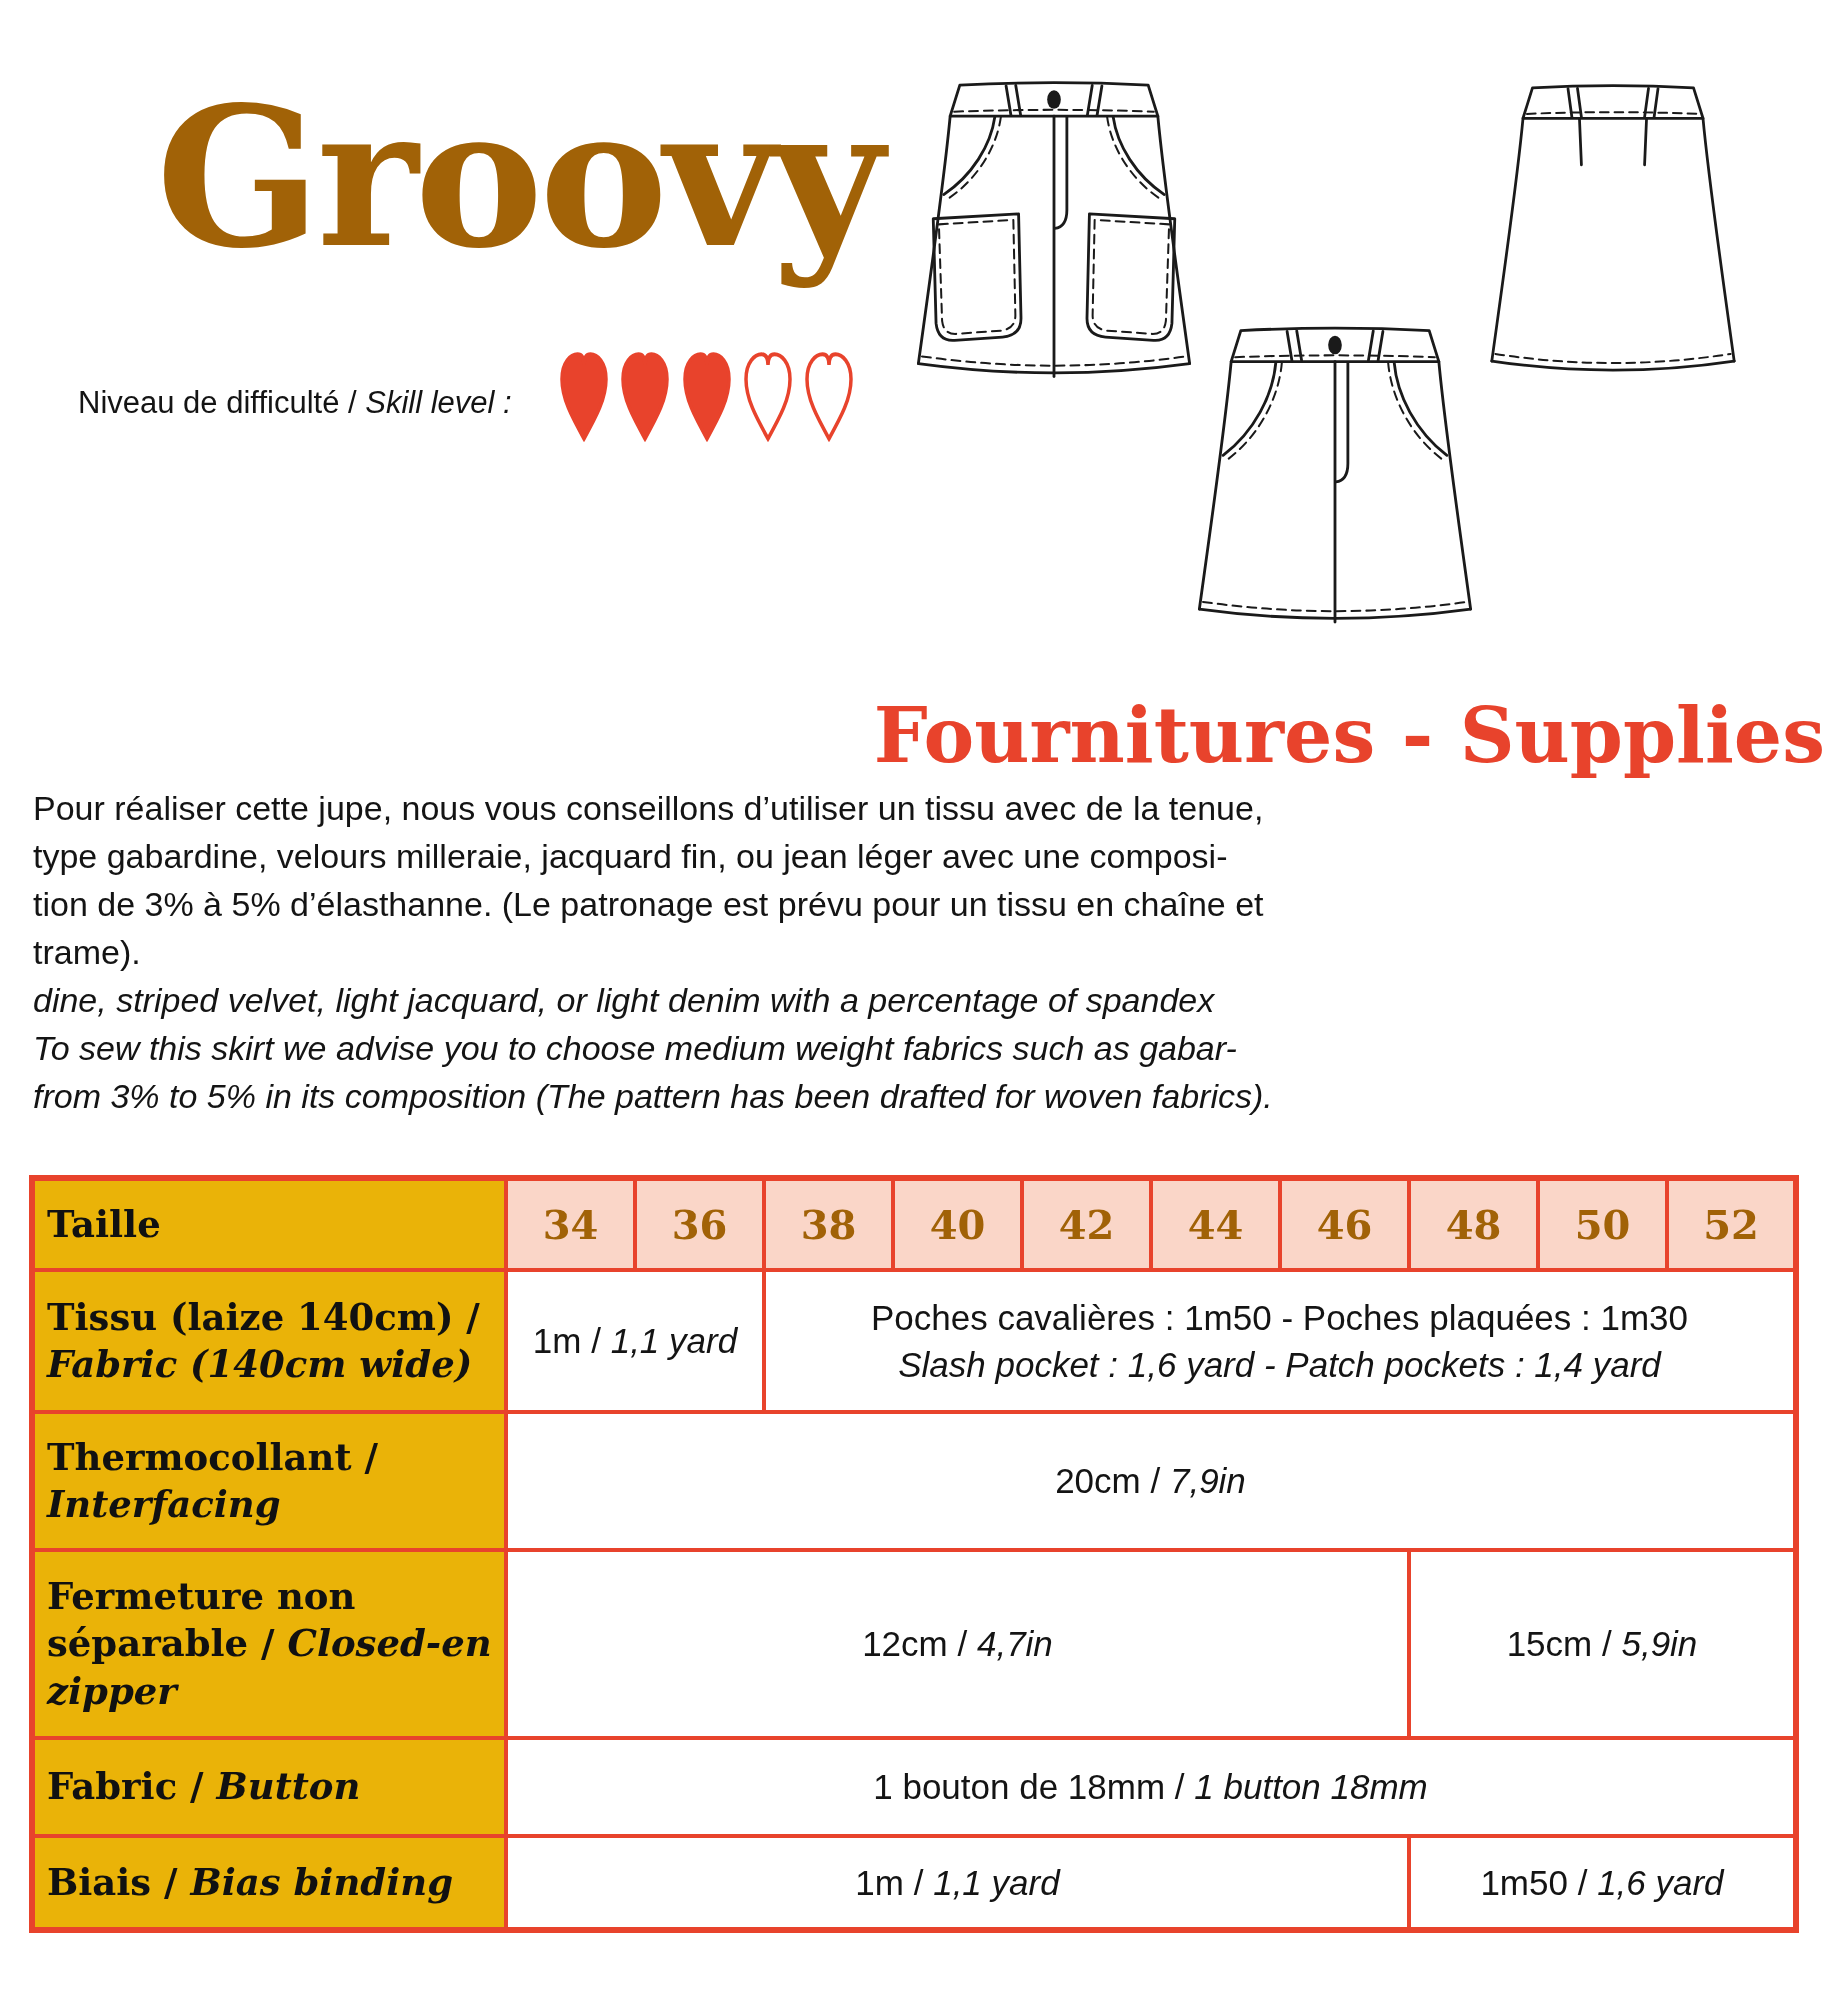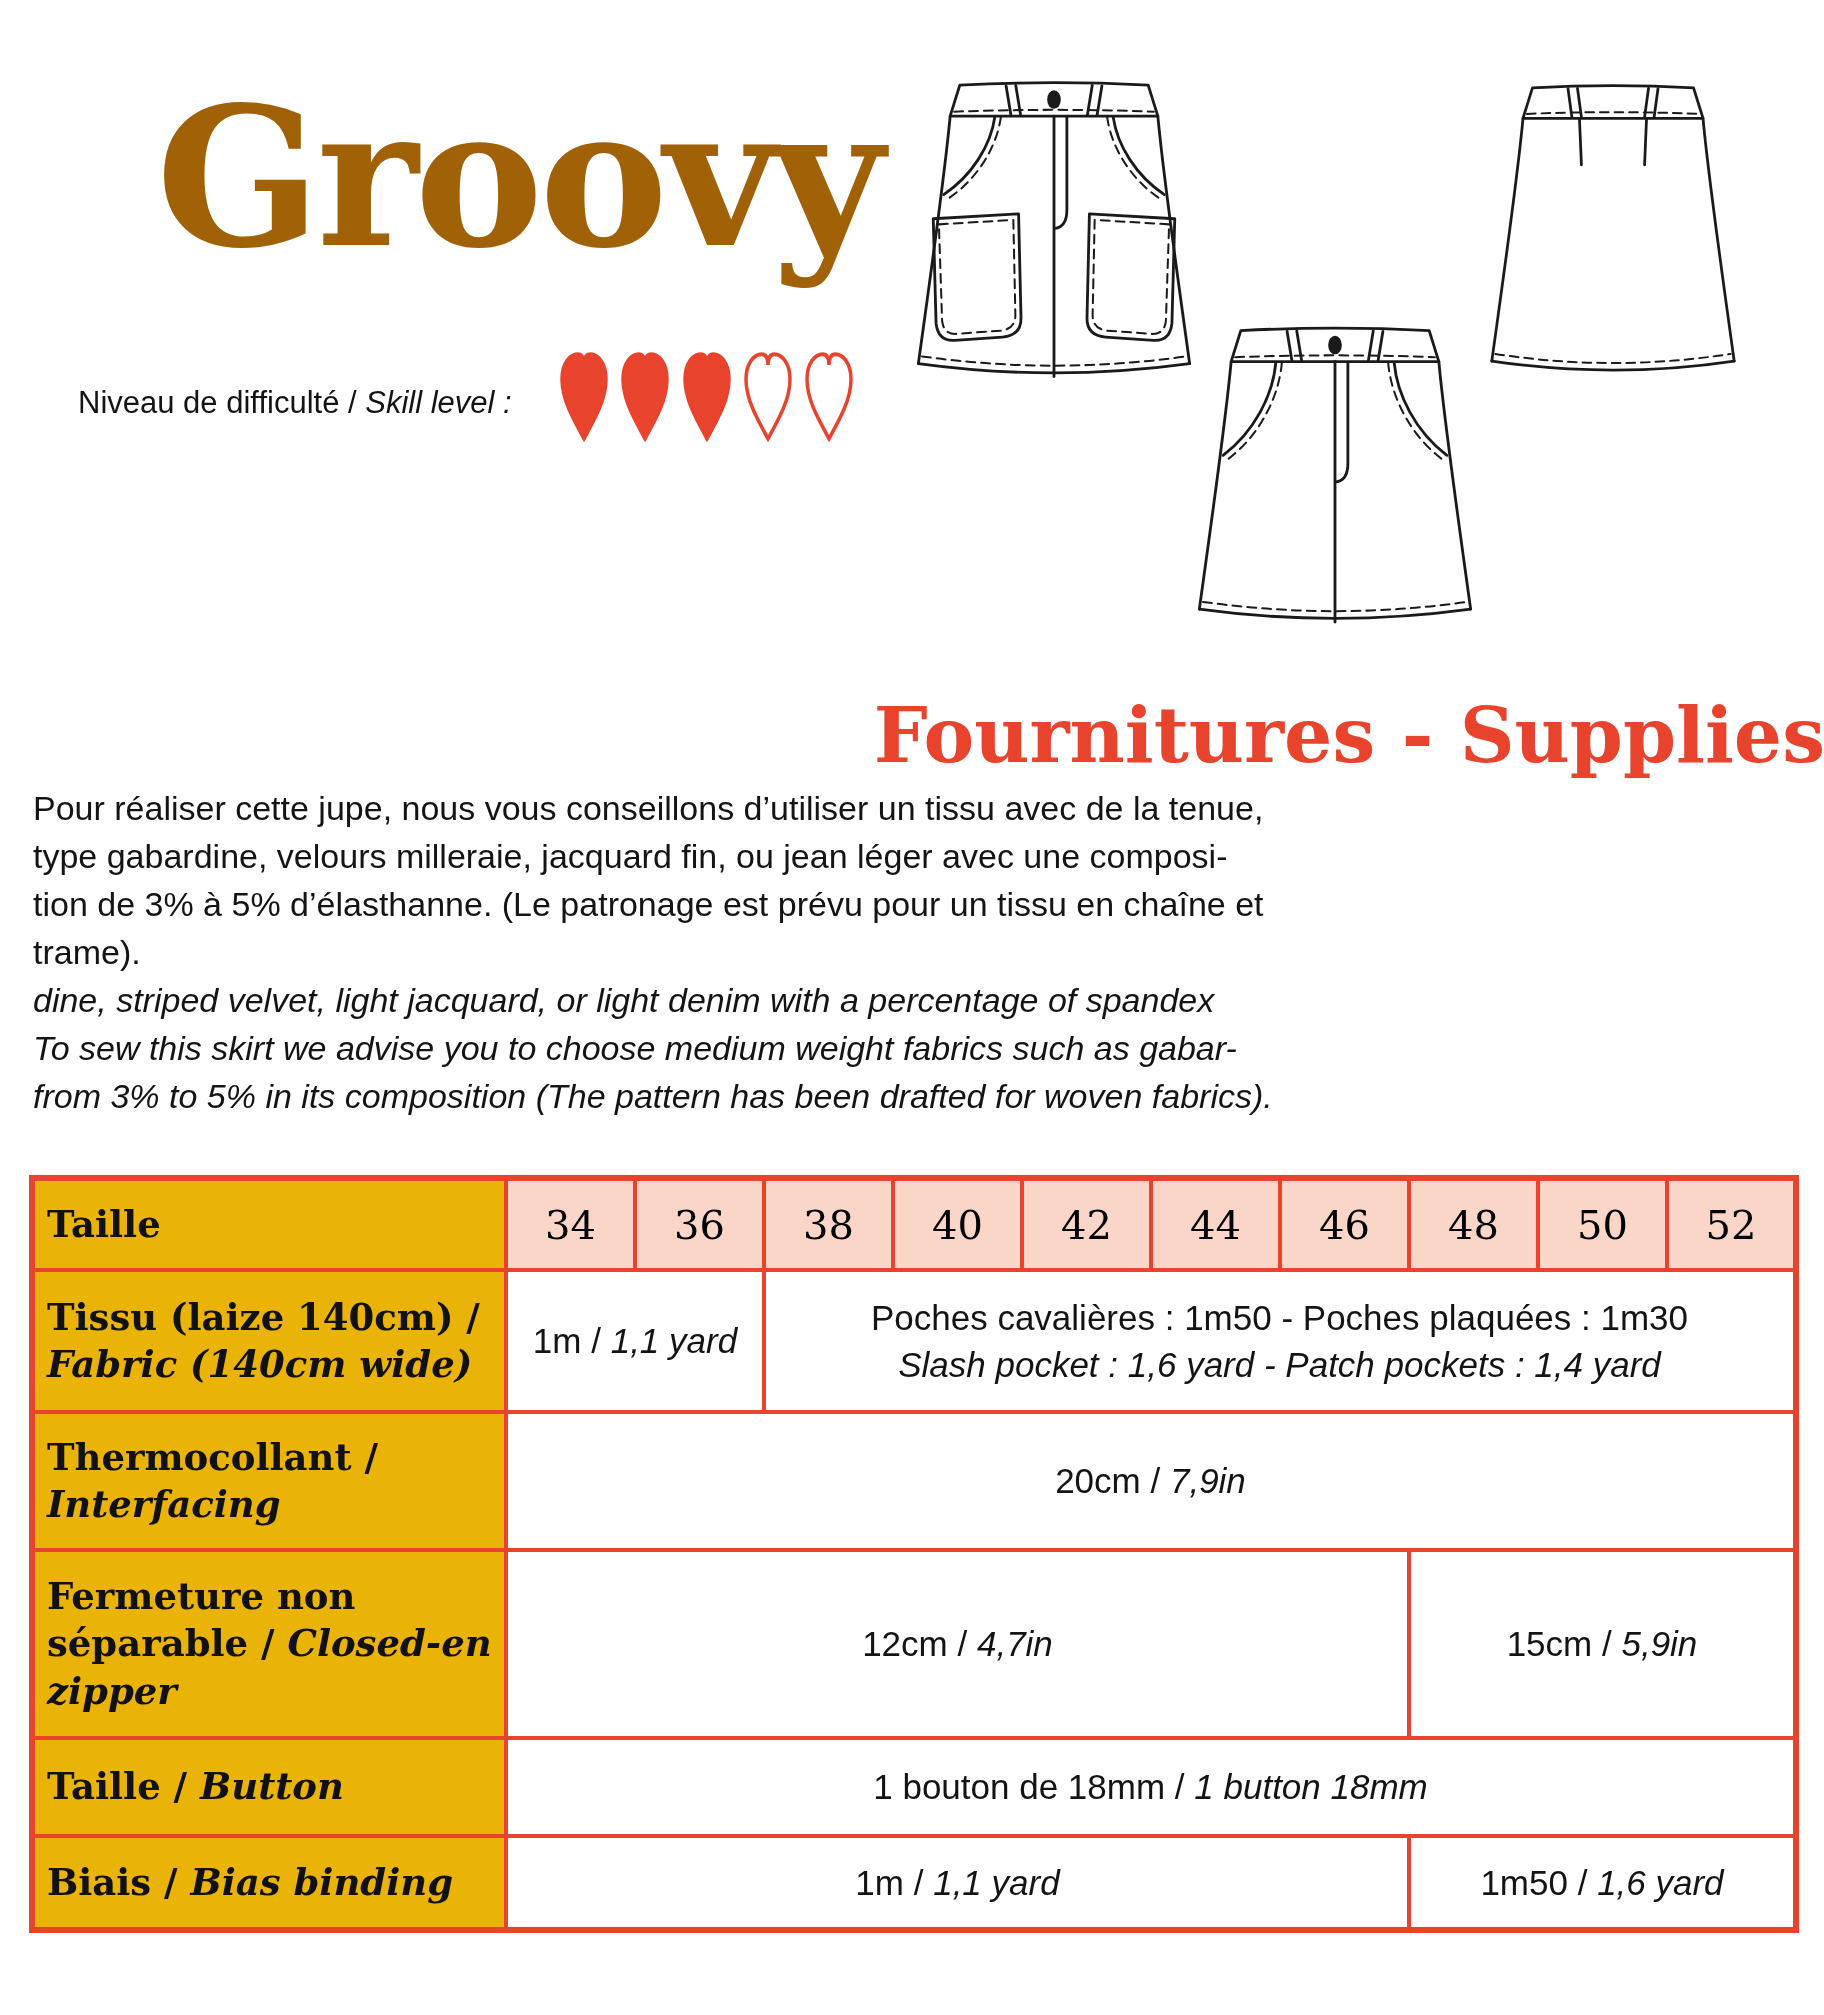--- a/index.html
+++ b/index.html
@@ -49,22 +49,22 @@
   table.supplies td{border:4.4px solid #e8432c;overflow:hidden;}
   td.lbl{
     background:#eab308;
     font-family:"DejaVu Serif","Liberation Serif",serif;font-weight:bold;
     font-size:37px;line-height:1.28;color:#111;
     padding:5.6px 8px 5.6px 12px;vertical-align:middle;text-align:left;
   }
   td.lbl .en{font-style:italic;}
   td.size{
     background:#fad6c8;
-    font-family:"DejaVu Serif","Liberation Serif",serif;font-weight:normal;
-    font-size:40px;text-align:center;vertical-align:middle;color:#000000;
+    font-family:"DejaVu Serif","Liberation Serif",serif;font-weight:bold;
+    font-size:40px;text-align:center;vertical-align:middle;color:#a16207;
   }
   td.val{
     background:#ffffff;font-size:35px;line-height:1.35;
     text-align:center;vertical-align:middle;color:#141414;padding:4px 8px;
   }
   td.val .en{font-style:italic;}
 </style>
 </head>
 <body>
 
@@ -224,21 +224,21 @@
       <span class="en">4,7in</span>
     </td>
     <td class="val" colspan="3">
       <span>15cm /</span>
       <span class="en">5,9in</span>
     </td>
   </tr>
 
   <tr style="height:98px;">
     <td class="lbl">
-      <span>Taille /</span>
+      <span>Fabric /</span>
       <span class="en">Button</span>
     </td>
     <td class="val" colspan="10">
       <span>1 bouton de 18mm /</span>
       <span class="en">1 button 18mm</span>
     </td>
   </tr>
 
   <tr style="height:94px;">
     <td class="lbl">

